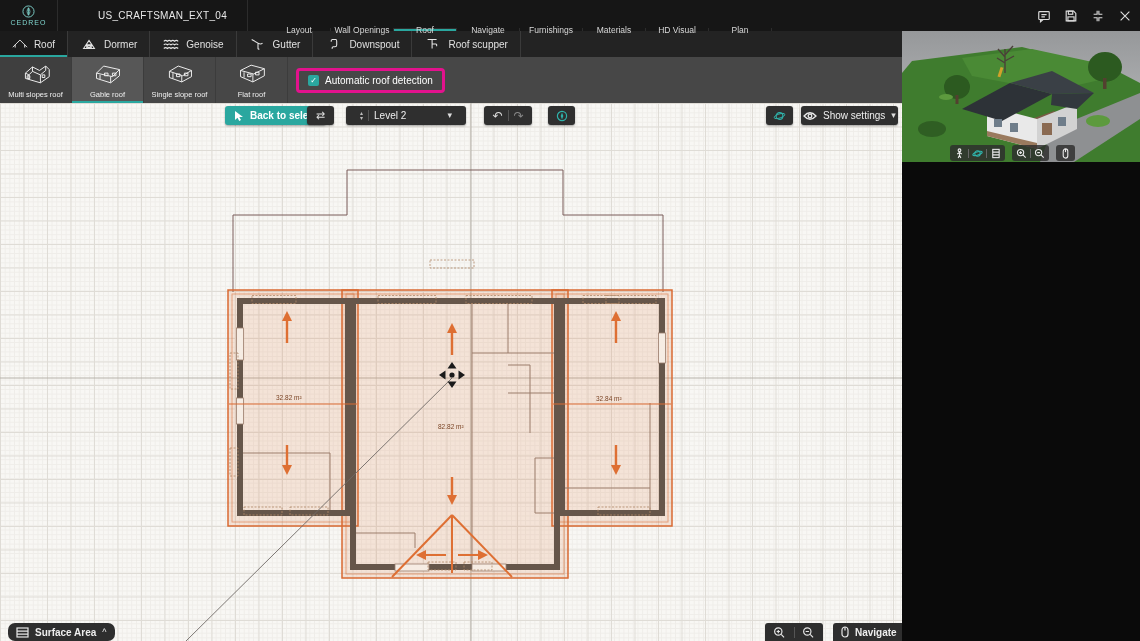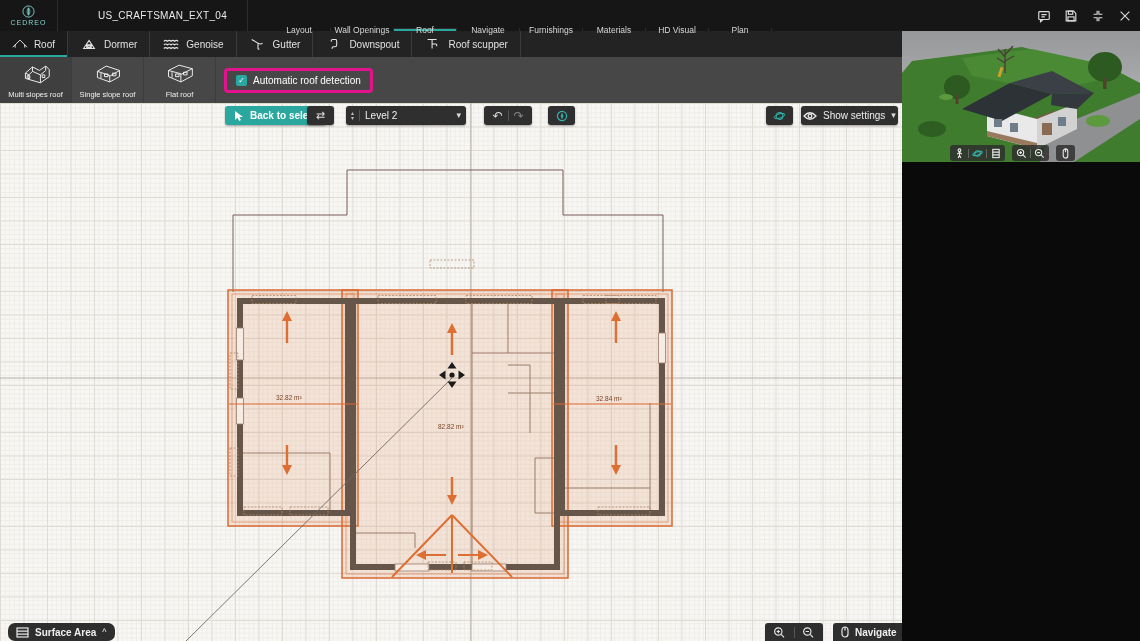--- a/index.html
+++ b/index.html
@@ -196,20 +196,26 @@
       <span>Roof scupper</span>
     </div>
   </div>
 
   <div class="toolrow">
     <div class="card dark">
       <svg viewBox="0 0 34 26">
           <path d="M5 12 L13 5 L21 9 L28 4 L32 8 V16 L22 23 L5 18 Z M5 12 L9 14 L13 10 L13 5 M13 10 L22 14 L22 23 M22 14 L28 9 L28 4 M9 14 V19 M7 15 h3 v3 h-3 z M24 14 h3 v3 h-3 z"></path>
         </svg>
       <span>Multi slopes roof</span>
+    </div>
+    <div class="card selected">
+      <svg viewBox="0 0 34 26">
+          <path d="M4 12 L12 4 L30 8 L22 16 Z M4 12 L4 18 L20 23 L20 16 M20 23 L30 15 L30 8 M8 14 v5 M13 12 h4 v3 h-4 z M22 12 h4 v3 h-4 z"></path>
+        </svg>
+      <span>Gable roof</span>
     </div>
     <div class="card">
       <svg viewBox="0 0 34 26">
           <path d="M5 10 L15 4 L30 9 L20 15 Z M5 10 V17 L19 22 L19 15 M19 22 L30 16 V9 M9 12 v6 M13 13 h4 v3 h-4 z M22 12 h4 v3 h-4 z"></path>
         </svg>
       <span>Single slope roof</span>
     </div>
     <div class="card">
       <svg viewBox="0 0 34 26">
           <path d="M4 9 L16 3 L31 7 L19 13 Z M4 9 V16 L18 22 L18 13 M18 22 L31 15 V7 M8 11 v6 M12 13 h4 v3 h-4 z M21 11 h4 v3 h-4 z"></path>
@@ -329,21 +335,21 @@
 
     <div class="fbtn teal" style="left:225px; top:3px; padding:0 9px; gap:6px;">
       <svg width="10" height="12" viewBox="0 0 10 12">
           <path d="M1,1 L1,10 L3.5,7.8 L5.2,11 L7,10 L5.3,7 L9,7 Z" fill="#fff" stroke="none"></path>
         </svg>
       <span>Back to select</span>
     </div>
     <div class="fbtn" style="left:307px; top:3px; width:27px; justify-content:center;">
       <span class="glyph">⇄</span>
     </div>
-    <div class="fbtn" style="left:346px; top:3px; width:120px; padding:0 5px;">
+    <div class="fbtn" style="left:346px; top:3px; width:120px; padding:0 14px;">
       <span style="display:flex; flex-direction:column; font-size:6px; line-height:5px; color:#bbb;">
           <span>▴</span>
           <span>▾</span>
         </span>
       <div class="divv"></div>
       <span>Level 2</span>
       <span class="glyph" style="margin-left:auto; font-size:9px;">▾</span>
     </div>
     <div class="fbtn" style="left:484px; top:3px; width:48px; justify-content:center;">
       <span class="glyph" style="font-size:12px;">↶</span>

